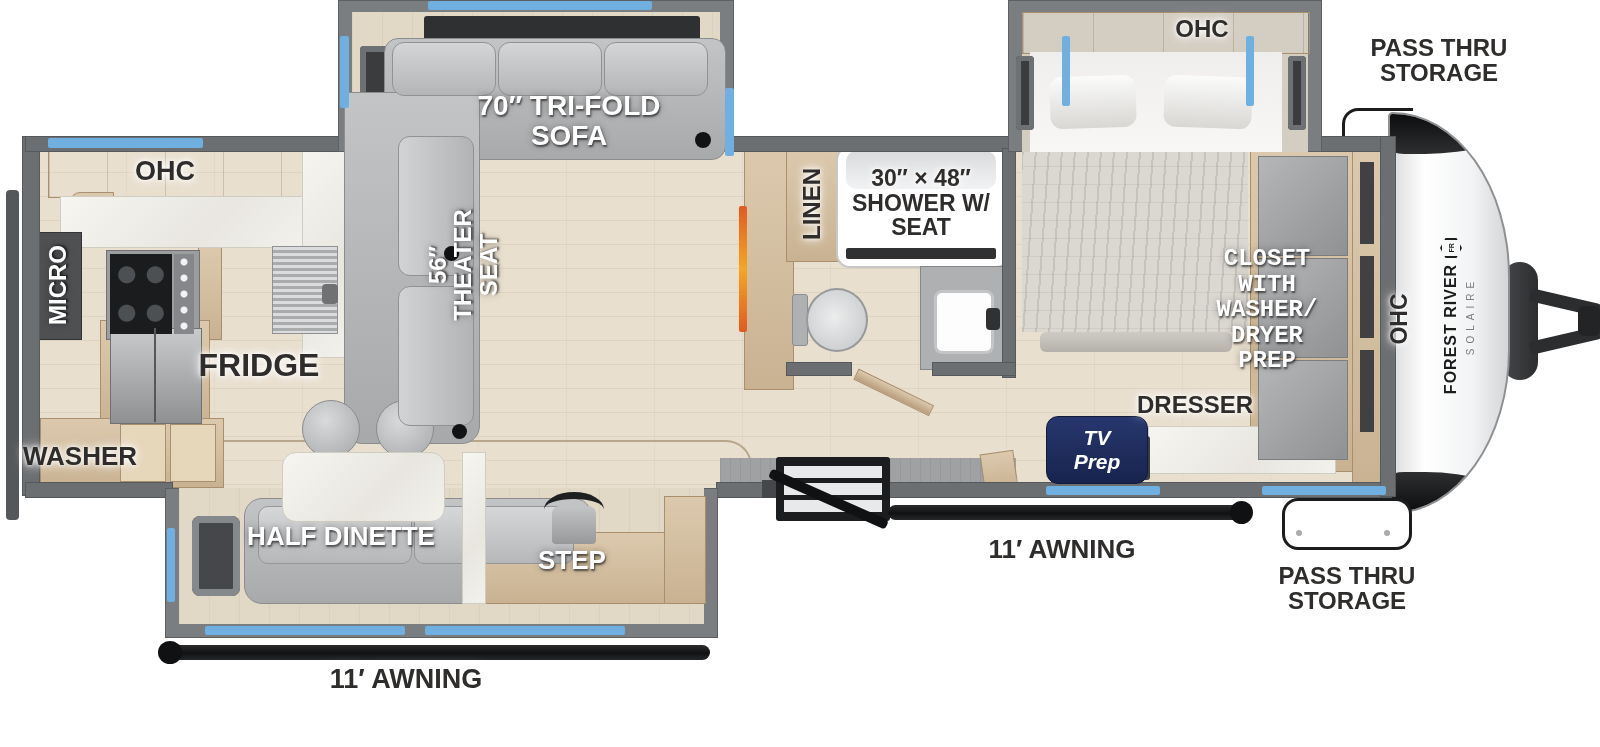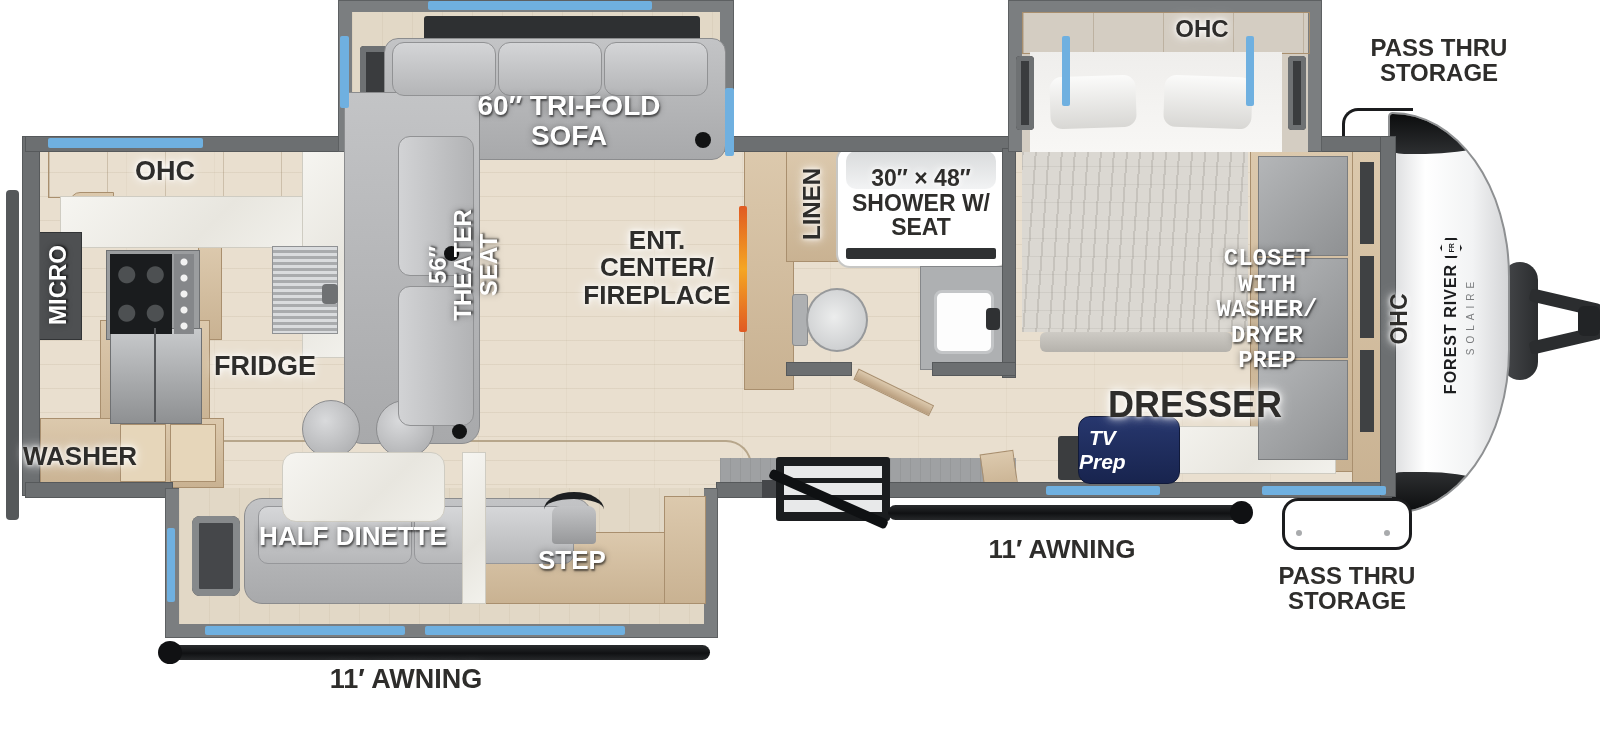--- a/index.html
+++ b/index.html
@@ -25,22 +25,22 @@
        white-space:pre-line;font-weight:700;line-height:1.06;z-index:40;pointer-events:none;}
   .dark{color:#2e2d2b;text-shadow:0 0 4px rgba(255,255,255,.95),0 0 9px rgba(255,255,255,.85),0 0 14px rgba(255,255,255,.7);}
   .white{color:#ffffff;text-shadow:1px 2px 2px rgba(0,0,0,.55),0 0 7px rgba(0,0,0,.35);}
   .rot{transform:rotate(-90deg);}
   
   .awn{background:linear-gradient(180deg,#2a2c2e,#101113 55%,#26282a);border-radius:9px;z-index:30;}
   .dot{border-radius:50%;background:#121314;z-index:14;}
   .cap{z-index:18;overflow:hidden;background:linear-gradient(90deg,#d9dadc 0%,#ffffff 30%,#f2f3f4 70%,#d4d5d7 100%);
        border:2px solid #8e9092;border-radius:6px 150px 150px 6px / 6px 210px 210px 6px;}
   .badge{background:linear-gradient(180deg,#27376e,#18244e);border-radius:12px;border:1px solid #111a3a;z-index:35;
-         display:flex;align-items:center;text-align:center;color:#fff;
-         font-weight:700;font-style:italic;white-space:pre-line;line-height:1.15;margin-left:32px;}
+         display:flex;align-items:center;justify-content:center;text-align:center;color:#fff;
+         font-weight:700;font-style:italic;white-space:pre-line;line-height:1.15;}
   .hex{display:flex;align-items:center;justify-content:center;border:2px solid #1b1c1e;color:#1b1c1e;
        width:16px;height:18px;font-size:7px;font-weight:700;border-radius:4px;
        clip-path:polygon(50% 0,100% 25%,100% 75%,50% 100%,0 75%,0 25%);}
 </style>
 </head>
 <body>
 
 <div class="plan">
 
   <div class="abs floor" style="left:38px;top:148px;width:1352px;height:344px;"></div>
@@ -213,42 +213,39 @@
   <div class="abs" style="left:1530px;top:342px;width:72px;height:13px;background:#2b2d2f;transform:rotate(-13deg);transform-origin:left center;border-radius:4px;z-index:5;"></div>
   <div class="abs" style="left:1578px;top:306px;width:22px;height:30px;background:#222426;border-radius:6px;z-index:6;"></div>
 
   <div class="abs" style="left:1342px;top:108px;width:68px;height:30px;border-top:3px solid #1b1c1e;border-left:3px solid #1b1c1e;border-top-left-radius:16px;z-index:17;"></div>
   <div class="abs" style="left:1282px;top:498px;width:124px;height:46px;background:#fff;border:3px solid #1b1c1e;border-radius:16px;z-index:30;"></div>
   <div class="abs" style="left:1296px;top:530px;width:6px;height:6px;background:#a9abad;border-radius:50%;z-index:31;"></div>
   <div class="abs" style="left:1384px;top:530px;width:6px;height:6px;background:#a9abad;border-radius:50%;z-index:31;"></div>
 
   <div class="abs lbl dark" style="left:125px;top:154px;width:80px;height:34px;font-size:27px;">OHC</div>
   <div class="abs lbl white rot" style="left:12px;top:267px;width:92px;height:36px;font-size:24px;">MICRO</div>
-  <div class="abs lbl dark" style="left:206px;top:348px;width:118px;height:36px;font-size:27px;">FRIDGE</div>
+  <div class="abs lbl dark" style="left:200px;top:348px;width:118px;height:36px;font-size:32px;">FRIDGE</div>
   <div class="abs lbl dark" style="left:22px;top:440px;width:116px;height:34px;font-size:26px;">WASHER</div>
-  <div class="abs lbl white" style="left:469px;top:86px;width:200px;height:70px;font-size:28px;">60″ TRI-FOLD
+  <div class="abs lbl white" style="left:469px;top:86px;width:200px;height:70px;font-size:28px;">70″ TRI-FOLD
 SOFA</div>
   <div class="abs lbl white rot" style="left:363px;top:215px;width:200px;height:100px;font-size:24px;">56″
 THEATER
 SEAT</div>
-  <div class="abs lbl dark" style="left:568px;top:220px;width:178px;height:96px;font-size:26px;">ENT.
-CENTER/
-FIREPLACE</div>
   <div class="abs lbl dark rot" style="left:762px;top:186px;width:100px;height:36px;font-size:24px;">LINEN</div>
   <div class="abs lbl dark" style="left:838px;top:154px;width:166px;height:98px;font-size:23px;text-align:center;">30″ × 48″
 SHOWER W/
 SEAT</div>
   <div class="abs lbl dark" style="left:1162px;top:12px;width:80px;height:34px;font-size:24px;">OHC</div>
   <div class="abs lbl white" style="left:1190px;top:220px;width:154px;height:180px;font-size:24px;font-family:Liberation Mono, monospace;">CLOSET
 WITH
 WASHER/
 DRYER
 PREP</div>
-  <div class="abs lbl dark" style="left:1126px;top:388px;width:138px;height:34px;font-size:36px;">DRESSER</div>
-  <div class="abs lbl white" style="left:256px;top:520px;width:194px;height:34px;font-size:26px;">HALF DINETTE</div>
+  <div class="abs lbl dark" style="left:1126px;top:388px;width:138px;height:34px;font-size:24px;">DRESSER</div>
+  <div class="abs lbl white" style="left:244px;top:520px;width:194px;height:34px;font-size:26px;">HALF DINETTE</div>
   <div class="abs lbl white" style="left:530px;top:544px;width:84px;height:34px;font-size:26px;">STEP</div>
   <div class="abs lbl dark" style="left:324px;top:662px;width:164px;height:34px;font-size:27px;">11′ AWNING</div>
   <div class="abs lbl dark" style="left:986px;top:534px;width:152px;height:32px;font-size:26px;">11′ AWNING</div>
   <div class="abs lbl dark" style="left:1348px;top:28px;width:182px;height:64px;font-size:24px;">PASS THRU
 STORAGE</div>
   <div class="abs lbl dark" style="left:1256px;top:556px;width:182px;height:64px;font-size:24px;">PASS THRU
 STORAGE</div>
 
 </div>
 

